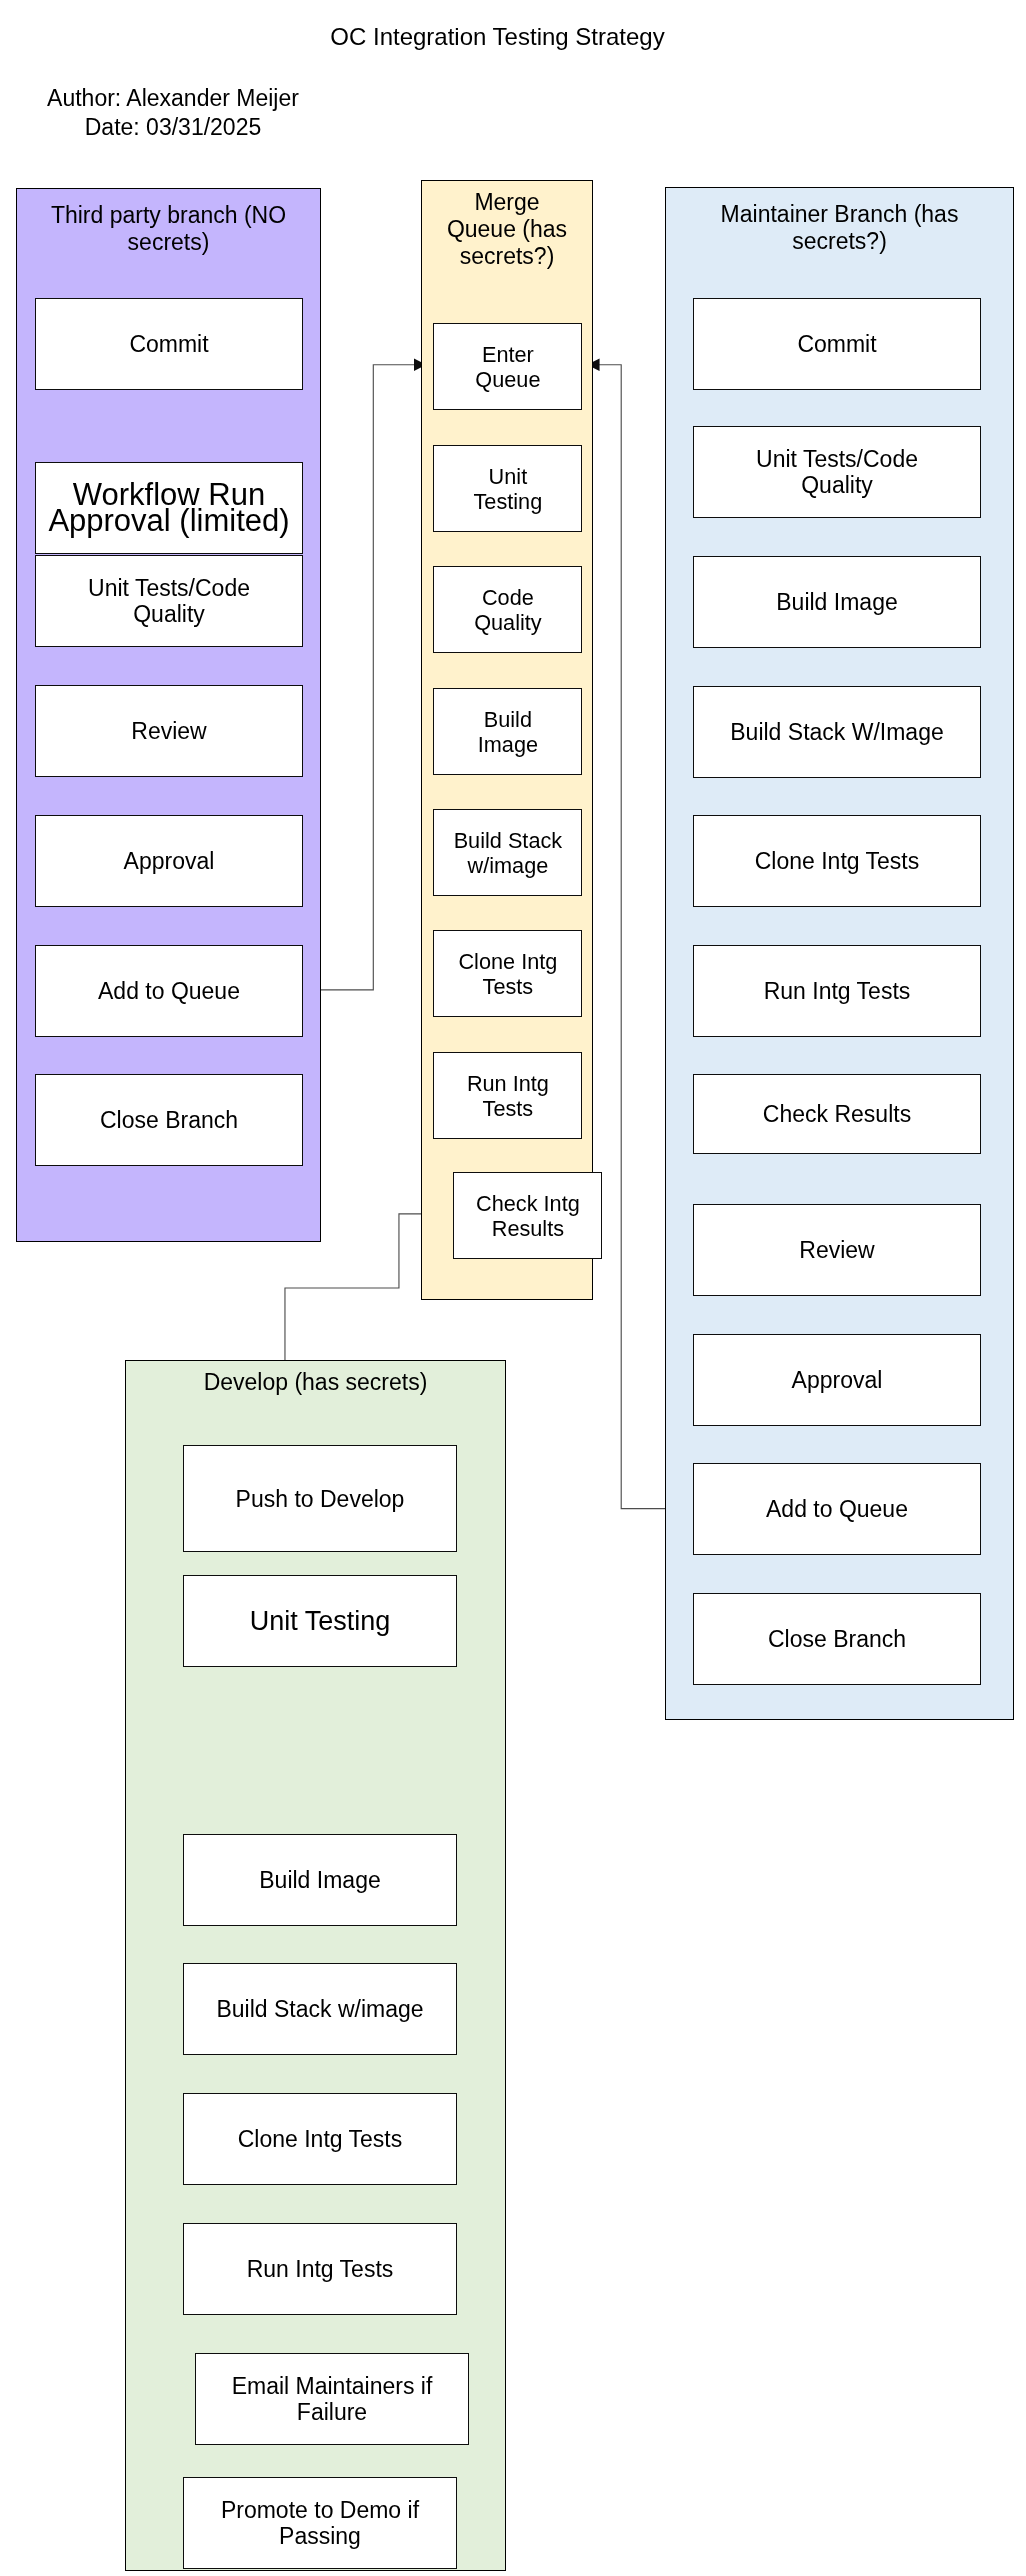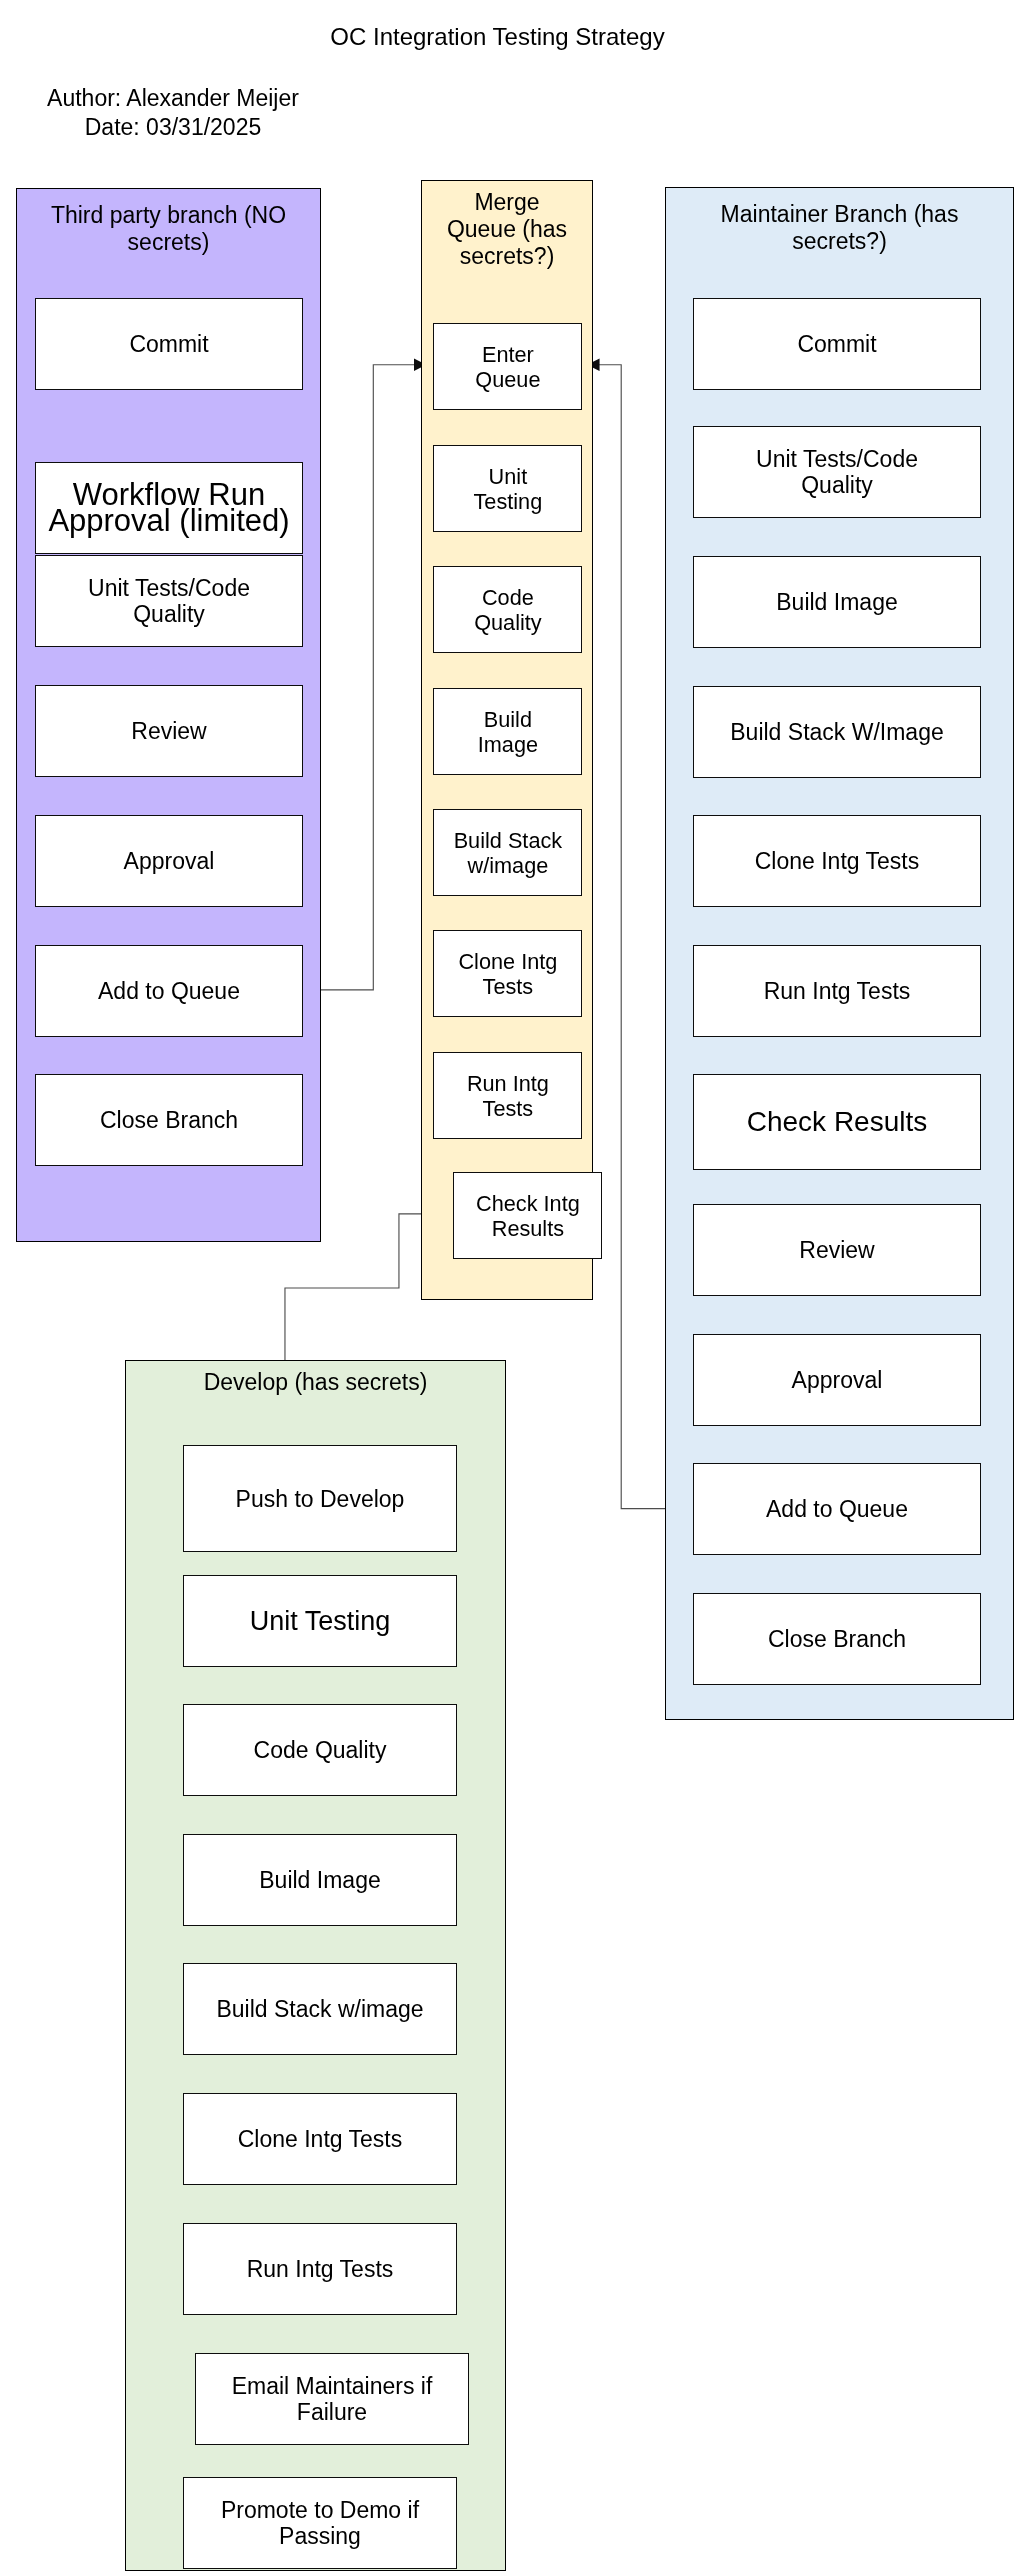--- a/index.html
+++ b/index.html
@@ -162,21 +162,21 @@
       </div>
       <div class="step" style="left: 27px; top: 498px; width: 288px; height: 92px; font-size: 23px; line-height: 26px;">
         <div>Build Stack W/Image</div>
       </div>
       <div class="step" style="left: 27px; top: 627px; width: 288px; height: 92px; font-size: 23px; line-height: 26px;">
         <div>Clone Intg Tests</div>
       </div>
       <div class="step" style="left: 27px; top: 757px; width: 288px; height: 92px; font-size: 23px; line-height: 26px;">
         <div>Run Intg Tests</div>
       </div>
-      <div class="step" style="left: 27px; top: 886px; width: 288px; height: 96px; font-size: 28px; line-height: 26px;">
+      <div class="step" style="left: 27px; top: 886px; width: 288px; height: 80px; font-size: 23px; line-height: 26px;">
         <div>Check Results</div>
       </div>
       <div class="step" style="left: 27px; top: 1016px; width: 288px; height: 92px; font-size: 23px; line-height: 26px;">
         <div>Review</div>
       </div>
       <div class="step" style="left: 27px; top: 1146px; width: 288px; height: 92px; font-size: 23px; line-height: 26px;">
         <div>Approval</div>
       </div>
       <div class="step" style="left: 27px; top: 1275px; width: 288px; height: 92px; font-size: 23px; line-height: 26px;">
         <div>Add to Queue</div>
@@ -188,23 +188,20 @@
   <div id="c-develop" class="container" style="left: 125px; top: 1360px; width: 381px; height: 1211px; background: rgb(226, 239, 218);">
       <div class="container-title" style="top: 8px;">
         <div>Develop (has secrets)</div>
       </div>
       <div class="step" style="left: 57px; top: 84px; width: 274px; height: 107px; font-size: 23px; line-height: 26px;">
         <div>Push to Develop</div>
       </div>
       <div class="step" style="left: 57px; top: 214px; width: 274px; height: 92px; font-size: 27px; line-height: 26px;">
         <div>Unit Testing</div>
       </div>
-      <div class="step" style="left: 57px; top: 343px; width: 274px; height: 92px; font-size: 23px; line-height: 26px;">
-        <div>Code Quality</div>
-      </div>
       <div class="step" style="left: 57px; top: 473px; width: 274px; height: 92px; font-size: 23px; line-height: 26px;">
         <div>Build Image</div>
       </div>
       <div class="step" style="left: 57px; top: 602px; width: 274px; height: 92px; font-size: 23px; line-height: 26px;">
         <div>Build Stack w/image</div>
       </div>
       <div class="step" style="left: 57px; top: 732px; width: 274px; height: 92px; font-size: 23px; line-height: 26px;">
         <div>Clone Intg Tests</div>
       </div>
       <div class="step" style="left: 57px; top: 862px; width: 274px; height: 92px; font-size: 23px; line-height: 26px;">

